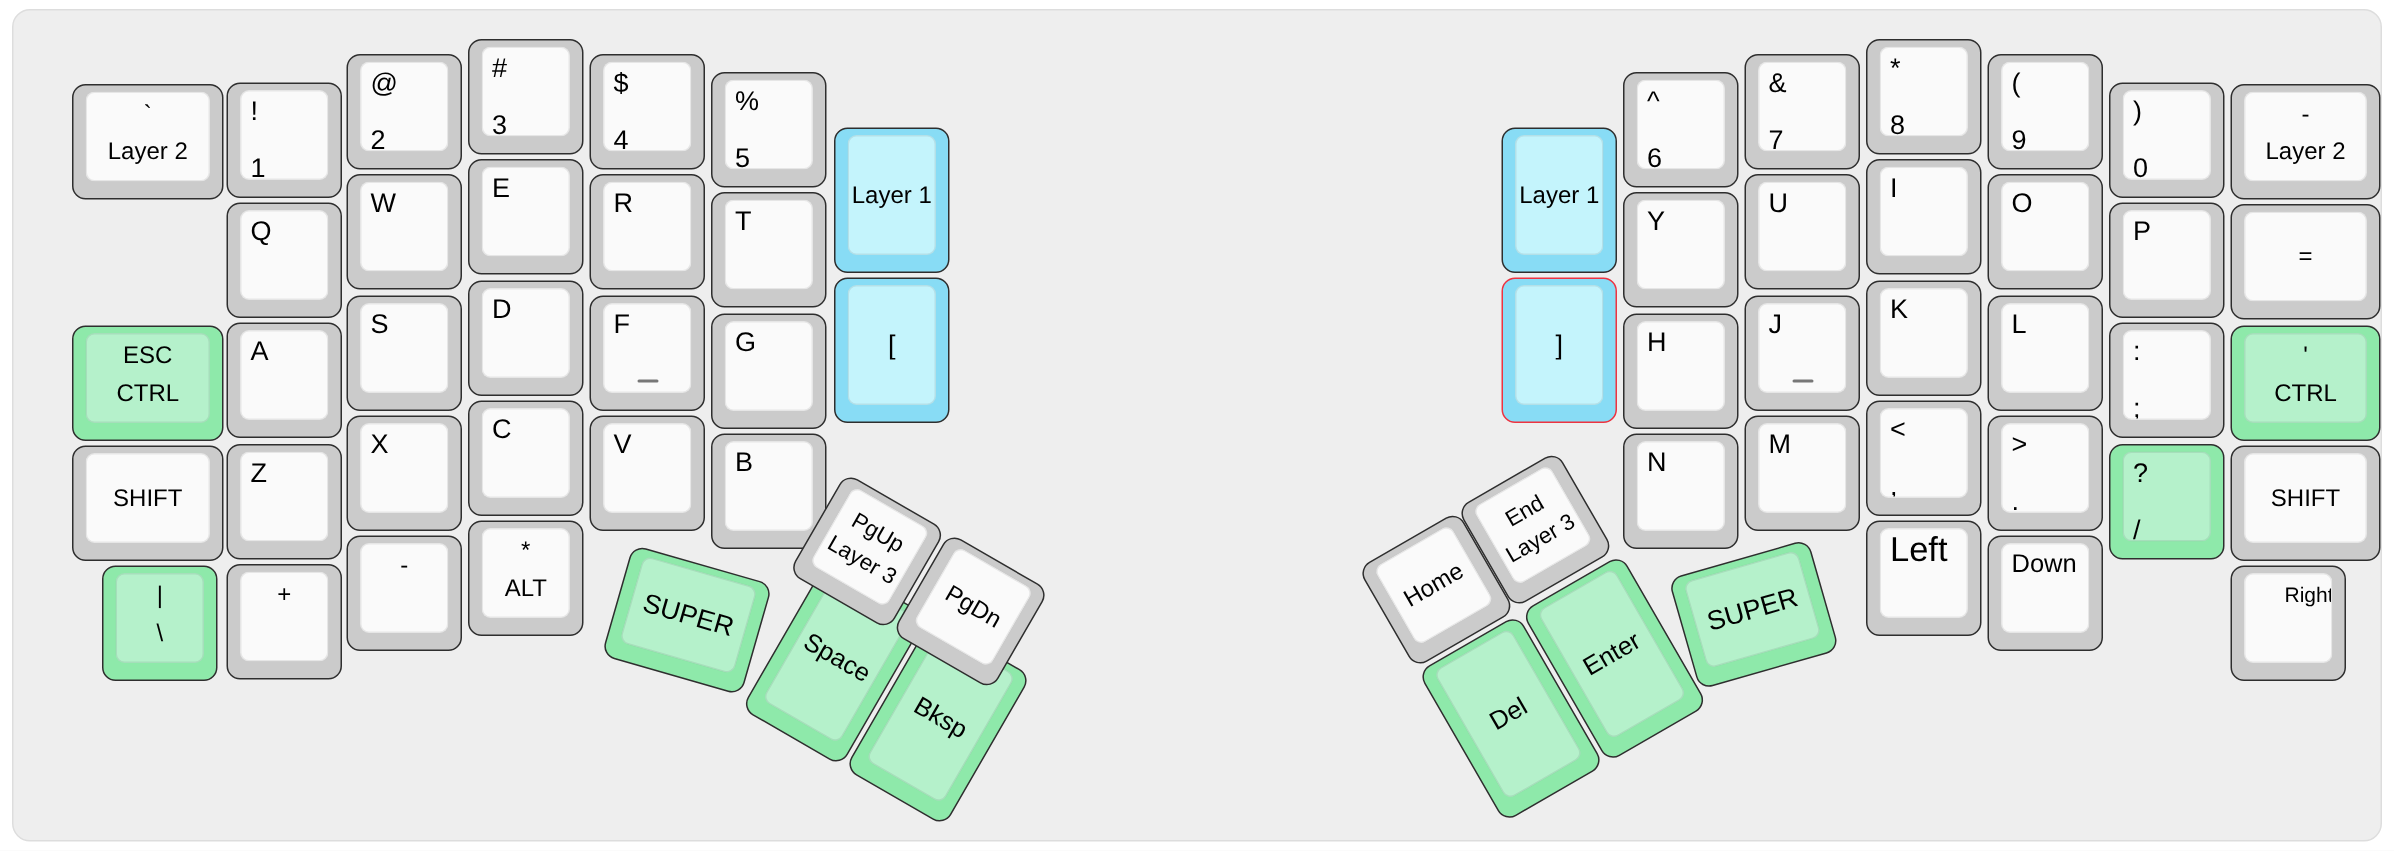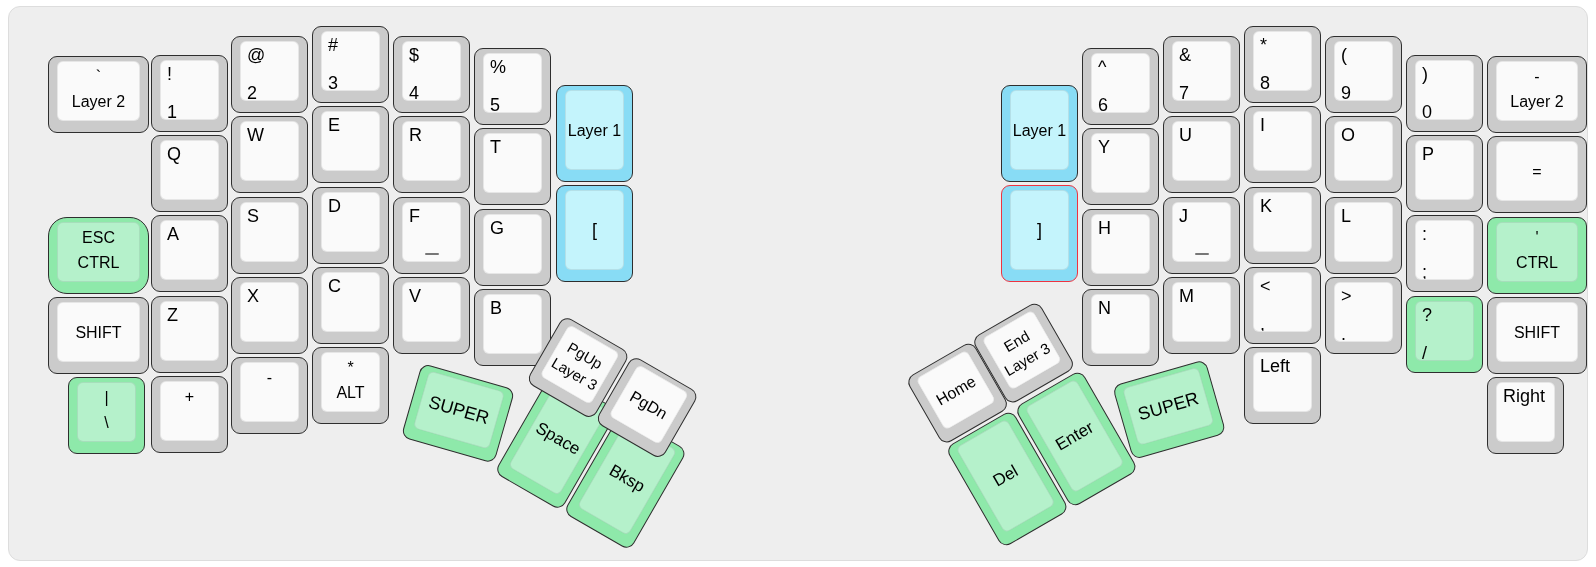--- a/index.html
+++ b/index.html
@@ -67,21 +67,21 @@
 
 <div class="panel">
     <div class="key gray a-ct" style="left: 39px; top: 49px; width: 101px; height: 77px;">
       <div class="inner">
         <div class="lab">
           <div class="line">`</div>
           <div class="line">Layer 2</div>
         </div>
       </div>
     </div>
-    <div class="key green a-ct" style="left: 39px; top: 210px; width: 101px; height: 77px; border-radius: 19px;">
+    <div class="key green a-ct" style="left: 39px; top: 210px; width: 101px; height: 77px;">
       <div class="inner">
         <div class="lab">
           <div class="line">ESC</div>
           <div class="line">CTRL</div>
         </div>
       </div>
     </div>
     <div class="key gray a-c" style="left: 39px; top: 290px; width: 101px; height: 77px;">
       <div class="inner">
         <div class="lab">
@@ -413,21 +413,21 @@
     <div class="key gray a-tl" style="left: 1235px; top: 260px; width: 77px; height: 77px;">
       <div class="inner">
         <div class="lab">
           <div class="line">&lt;</div>
           <div class="line">,</div>
         </div>
       </div>
     </div>
     <div class="key gray a-tl" style="left: 1235px; top: 340px; width: 77px; height: 77px;">
       <div class="inner">
-        <div class="lab" style="font-size: 18px;">
+        <div class="lab" style="font-size: 23px;">
           <div class="line">Left</div>
         </div>
       </div>
     </div>
     <div class="key gray a-tl" style="left: 1316px; top: 29px; width: 77px; height: 77px;">
       <div class="inner">
         <div class="lab">
           <div class="line">(</div>
           <div class="line">9</div>
         </div>
@@ -448,20 +448,27 @@
       </div>
     </div>
     <div class="key gray a-tl" style="left: 1316px; top: 270px; width: 77px; height: 77px;">
       <div class="inner">
         <div class="lab">
           <div class="line">&gt;</div>
           <div class="line">.</div>
         </div>
       </div>
     </div>
+    <div class="key gray a-tl" style="left: 1316px; top: 350px; width: 77px; height: 77px;">
+      <div class="inner">
+        <div class="lab" style="font-size: 17px;">
+          <div class="line">Down</div>
+        </div>
+      </div>
+    </div>
     <div class="key gray a-tl" style="left: 1397px; top: 48px; width: 77px; height: 77px;">
       <div class="inner">
         <div class="lab">
           <div class="line">)</div>
           <div class="line">0</div>
         </div>
       </div>
     </div>
     <div class="key gray a-tl" style="left: 1397px; top: 128px; width: 77px; height: 77px;">
       <div class="inner">
@@ -511,21 +518,21 @@
     </div>
     <div class="key gray a-c" style="left: 1478px; top: 290px; width: 100px; height: 77px;">
       <div class="inner">
         <div class="lab">
           <div class="line">SHIFT</div>
         </div>
       </div>
     </div>
     <div class="key gray a-tl" style="left: 1478px; top: 370px; width: 77px; height: 77px;">
       <div class="inner">
-        <div class="lab" style="font-size: 18px;">
+        <div class="lab" style="font-size: 14px; margin-left: 20px;">
           <div class="line">Right</div>
         </div>
       </div>
     </div>
     <div class="key gray a-c" style="left: 896px; top: 372px; width: 77px; height: 77px; transform: rotate(-30deg);">
       <div class="inner">
         <div class="lab" style="font-size: 16px;">
           <div class="line">Home</div>
         </div>
       </div>

